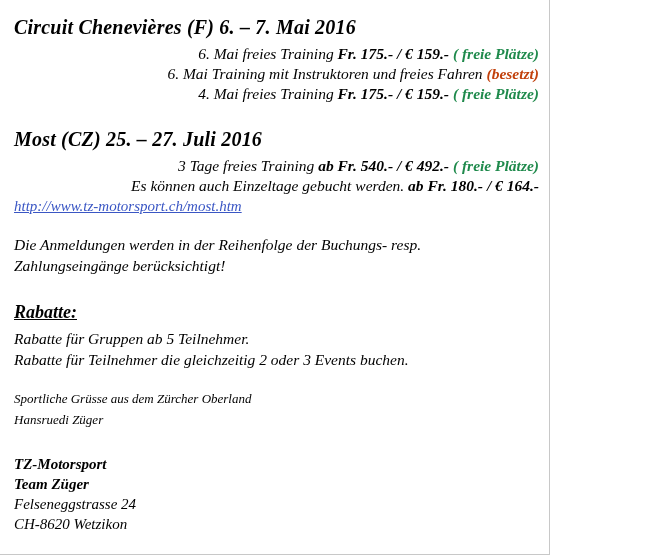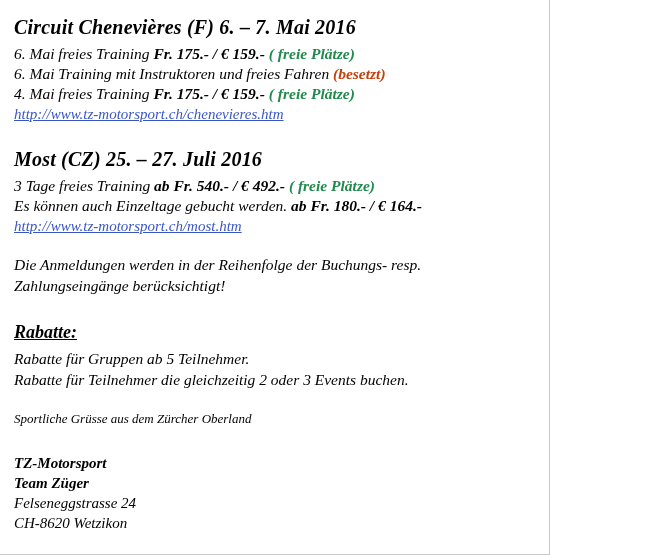--- a/index.html
+++ b/index.html
@@ -33,20 +33,21 @@
     letter-spacing: 0.2px;
   }
   .h1.second {
     margin-top: 22px;
   }
   .line {
     font-size: 15.5px;
     line-height: 20px;
     font-style: italic;
     white-space: nowrap;
+    text-align: right;
   }
   .b {
     font-weight: bold;
   }
   .green {
     color: #1f8a4c;
   }
   .red {
     color: #c2410c;
   }
@@ -103,21 +104,20 @@
 
   <div class="line">
     <span>6. Mai Training mit Instruktoren und freies Fahren </span><span class="red b">(besetzt)</span>
   </div>
 
   <div class="line">
     <span>4. Mai freies Training  </span><span class="b">Fr. 175.- / € 159.-</span><span class="green b"> ( freie Plätze)</span>
   </div>
 
 
-  <a class="link" href="#">http://www.tz-motorsport.ch/chenevieres.htm</a>
 
   
   <div class="h1 second">Most (CZ)  25. – 27. Juli 2016</div>
 
   <div class="line">
     <span>3 Tage freies Training </span><span class="b">ab Fr. 540.- / € 492.-</span><span class="green b"> ( freie Plätze)</span>
   </div>
 
   <div class="line">
     <span>Es können auch Einzeltage gebucht werden. </span><span class="b">ab Fr. 180.- / € 164.-</span>
@@ -135,20 +135,21 @@
 
   
   <div class="h2">Rabatte:</div>
   <div class="para">Rabatte für Gruppen ab 5 Teilnehmer.</div>
   <div class="para">Rabatte für Teilnehmer die gleichzeitig  2  oder 3 Events buchen.</div>
 
   <div class="gap-md"></div>
 
   
   <div class="sig">Sportliche Grüsse aus dem Zürcher Oberland</div>
+  <div class="sig">Hansruedi Züger</div>
 
   <div class="gap-lg"></div>
 
   
   <div class="footer-line bold">TZ-Motorsport</div>
   <div class="footer-line bold"><span>Team </span><span>Züger</span></div>
   <div class="footer-line">Felseneggstrasse 24</div>
   <div class="footer-line">CH-8620 Wetzikon</div>
   
 

